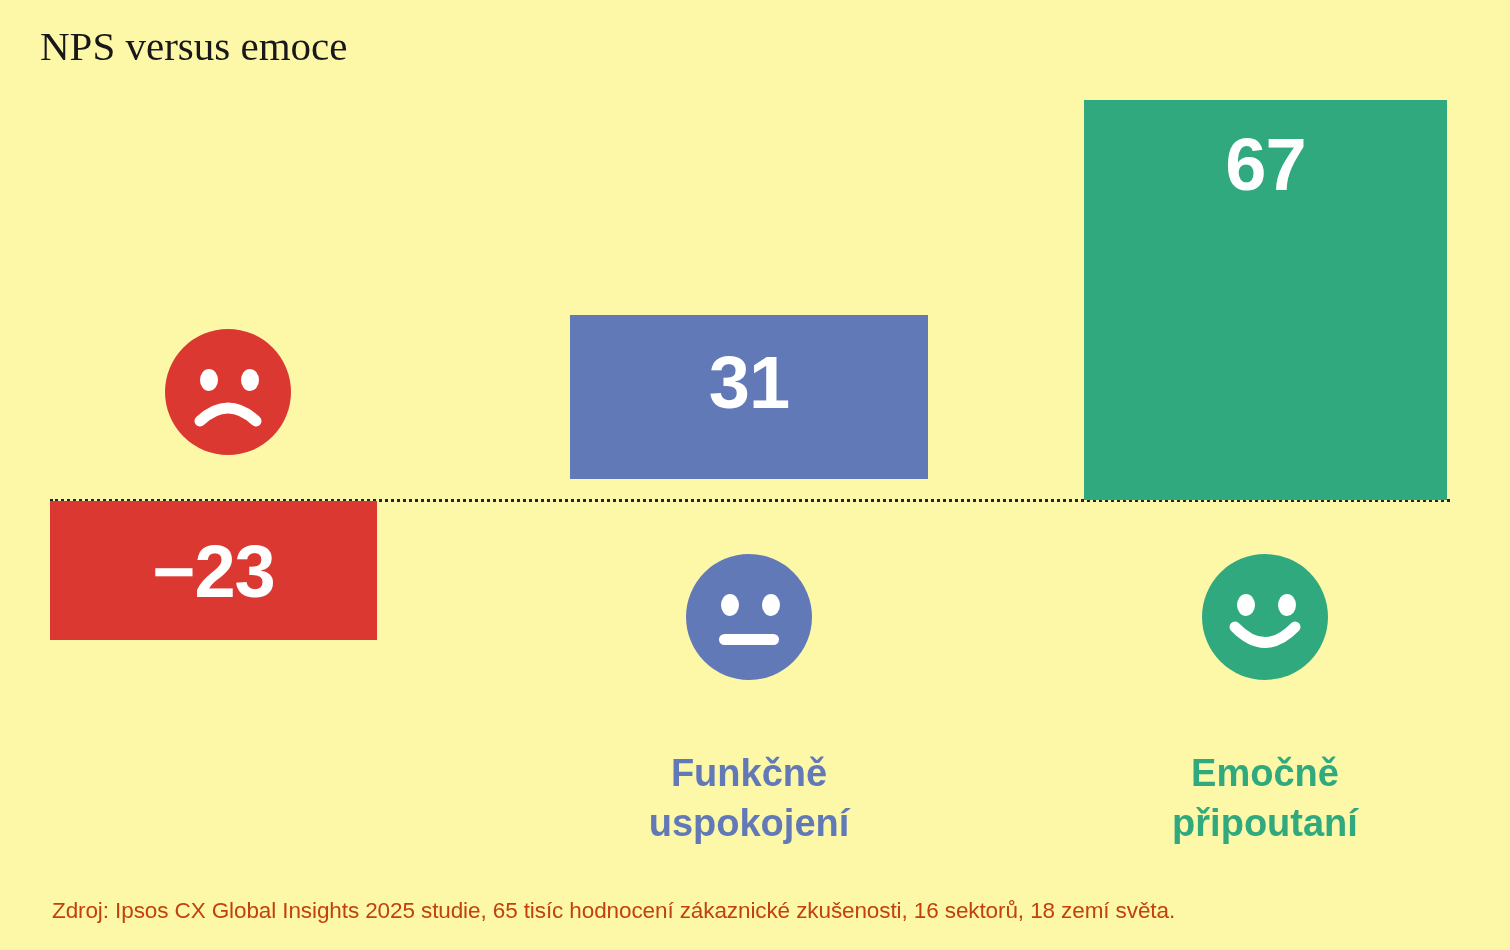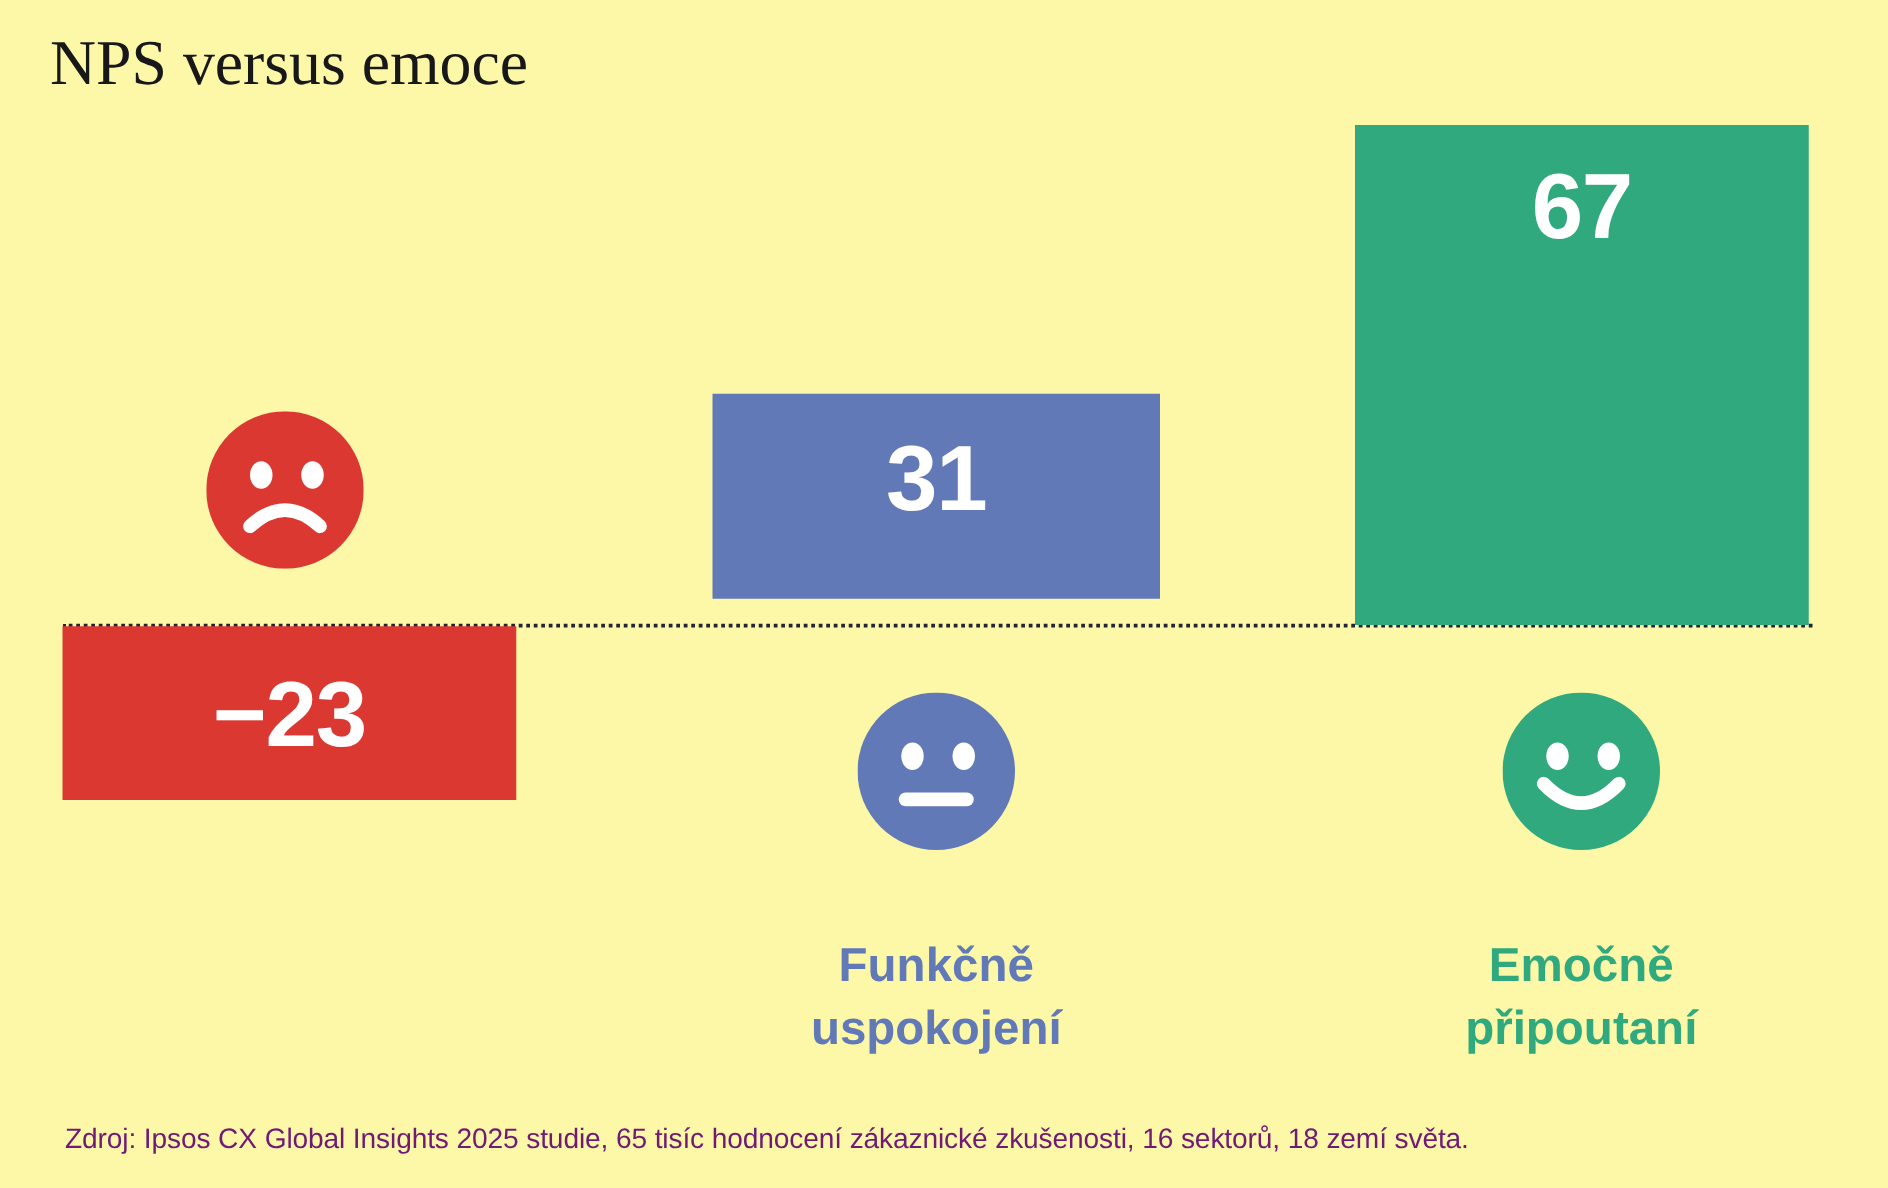--- a/index.html
+++ b/index.html
@@ -19,21 +19,21 @@
     height: 950px;
     background: #FCF8A8;
   }
 
   
   #chart-title {
     position: absolute;
     left: 40px;
     top: 25px;
     font-family: "Liberation Serif", serif;
-    font-size: 51px;
+    font-size: 41px;
     font-weight: 400;
     color: #18181a;
     letter-spacing: 0px;
     line-height: 1.05;
     white-space: nowrap;
   }
 
   
   #plot-area {
     position: absolute;
@@ -67,21 +67,21 @@
     font-weight: bold;
     font-size: 74px;
     line-height: 1;
     letter-spacing: -1px;
   }
 
   
   #bar-unmet-needs {
     left: 50px;
     top: 501px;
-    width: 363px;
+    width: 327px;
     height: 139px;
     background: #DC3832;
   }
   #bar-unmet-needs .bar-value { top: 34px; }
 
   
   #bar-functional {
     left: 570px;
     top: 315px;
     width: 358px;
@@ -127,21 +127,21 @@
   .category-label span { display: block; }
 
   
   #source-note {
     position: absolute;
     left: 52px;
     top: 898px;
     font-family: "Liberation Sans", sans-serif;
     font-size: 22.5px;
     font-weight: 400;
-    color: #701a75;
+    color: #c2410c;
     white-space: nowrap;
     letter-spacing: -0.1px;
     text-align: center;
   }
 </style>
 </head>
 <body>
 
 <div id="chart-root">
 

